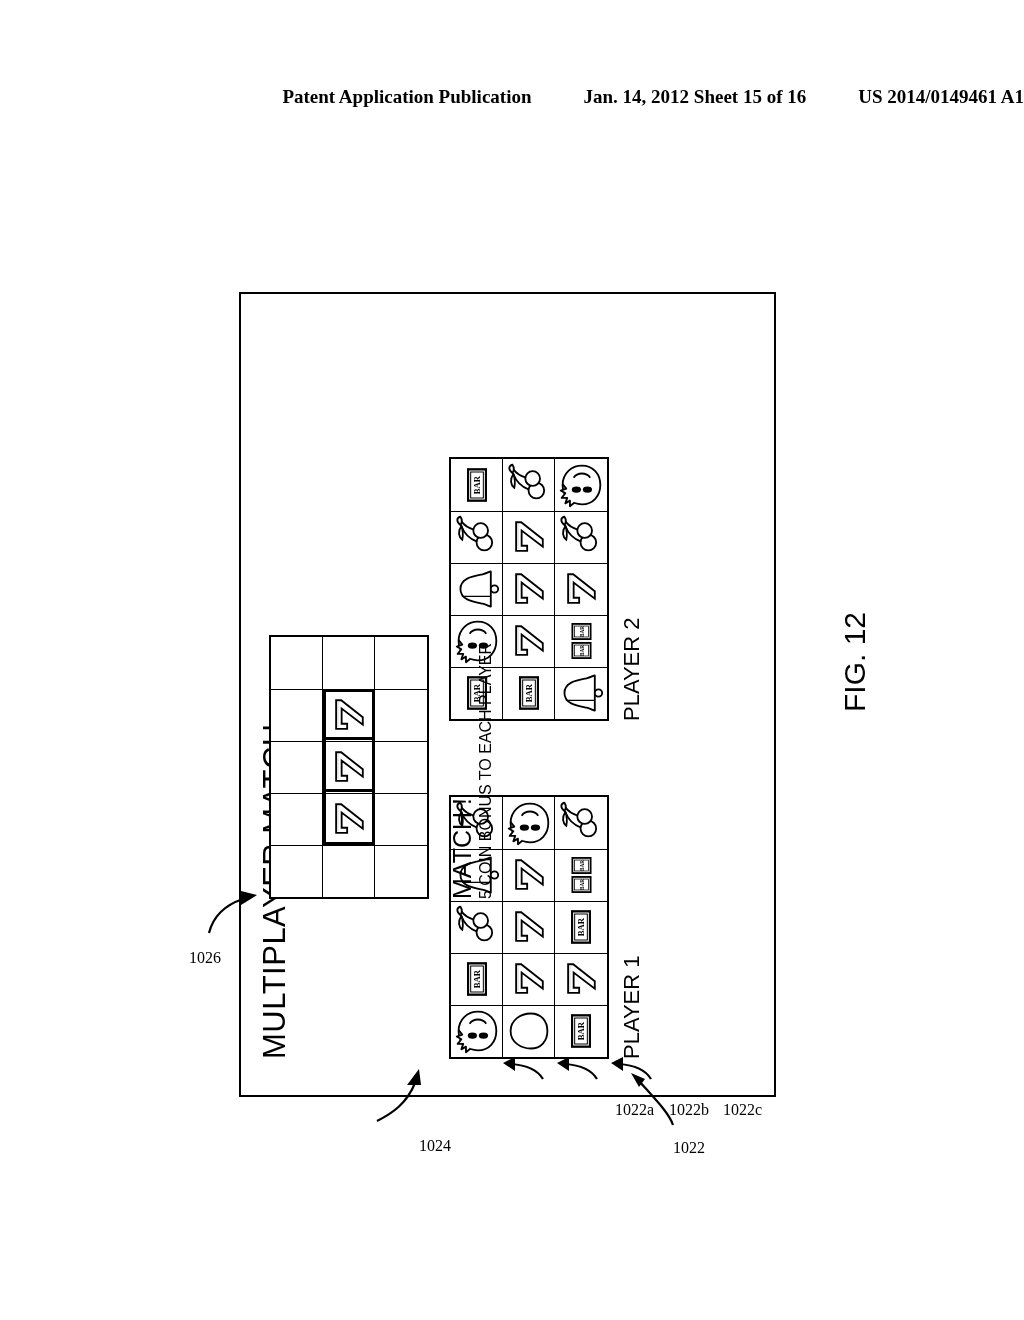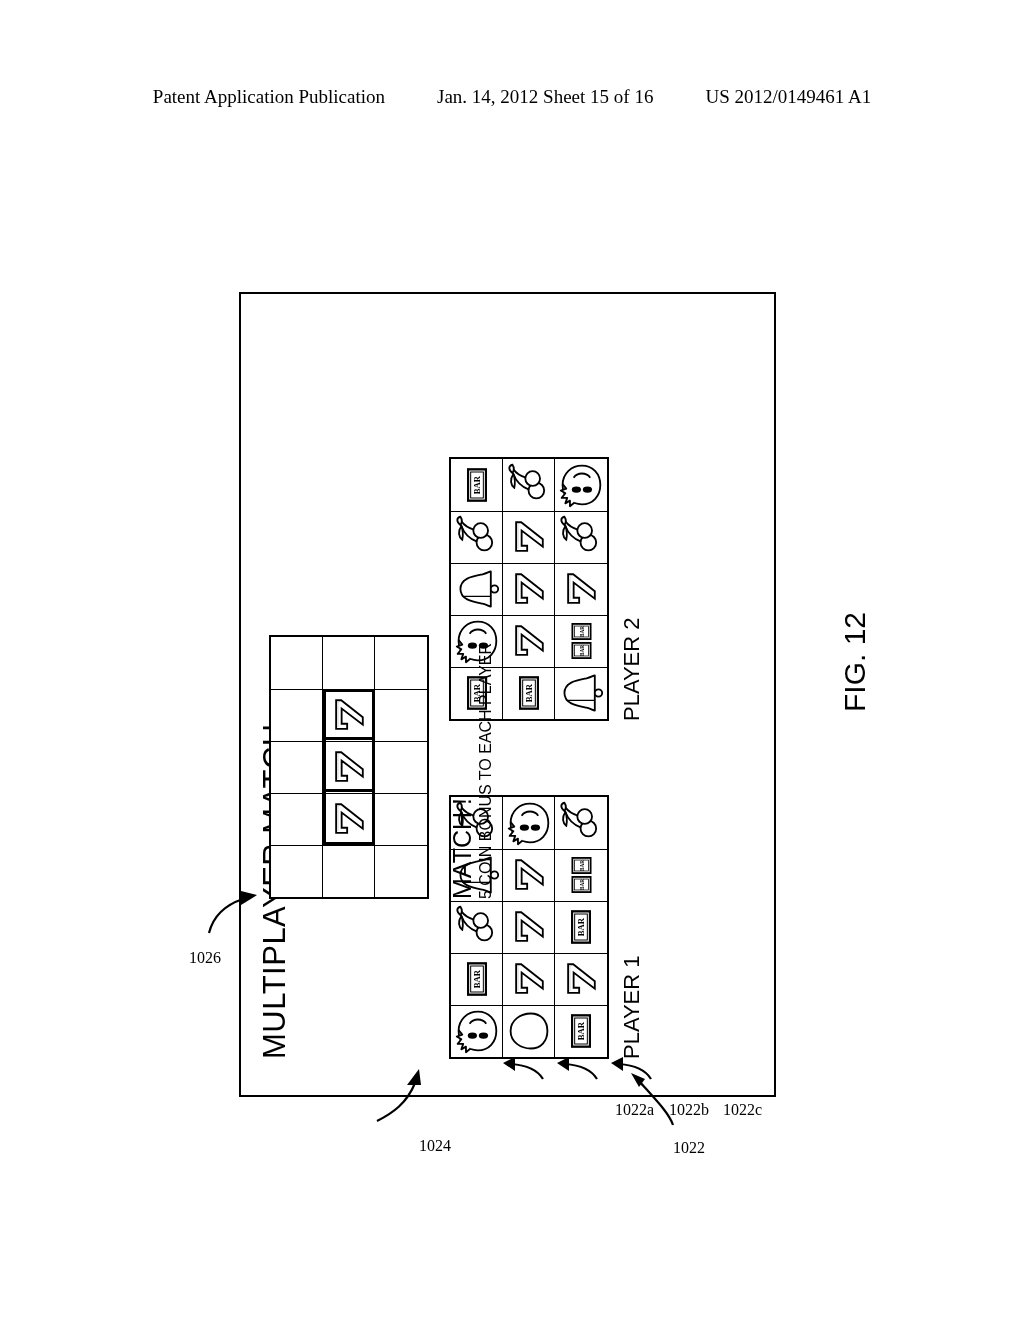--- a/index.html
+++ b/index.html
@@ -1,21 +1,21 @@
 <!DOCTYPE html>
 <html><head>
 <meta charset="utf-8">
 <style>
   html,body{margin:0;padding:0;}
   body{width:1024px;height:1320px;background:#fff;font-family:"Liberation Sans",sans-serif;position:relative;overflow:hidden;}
 
   
   .pat-header{position:absolute;top:86px;left:0;width:1024px;
-    font-family:"Liberation Serif",serif;font-weight:normal;font-size:19px;color:#000;
-    display:flex;justify-content:center;align-items:baseline;white-space:nowrap;}
+    font-family:"Liberation Serif",serif;font-weight:bold;font-size:19px;color:#000;
+    display:flex;justify-content:flex-end;align-items:baseline;white-space:nowrap;}
   .pat-header .ph-left{margin-right:52px;}
   .pat-header .ph-mid{margin-right:52px;}
   .pat-header .ph-right{}
 
   
   .fig-frame{position:absolute;left:239px;top:292px;width:537px;height:805px;
     border:2px solid #000;background:#fff;box-sizing:border-box;}
 
   
   .rot-layer{position:absolute;left:50%;top:50%;
@@ -72,21 +72,21 @@
   .bar-tile{display:flex;align-items:center;justify-content:center;gap:2px;}
   .bar-one{width:34px;height:20px;}
   .bar-two{width:17px;height:21px;}
 </style>
 </head>
 <body>
 
 <div class="pat-header">
   <span class="ph-left">Patent Application Publication</span>
   <span class="ph-mid">Jan. 14, 2012  Sheet 15 of 16</span>
-  <span class="ph-right">US 2012/0149461 A1</span>
+  <span class="ph-right">US 2014/0149461 A1</span>
 </div>
 
 <div class="fig-frame">
   <div class="rot-layer">
 
     <div class="main-title">MULTIPLAYER MATCH</div>
 
     <div class="reel-grid" id="grid-p1">
         <div class="reel-cell">
           <svg class="sym" viewBox="0 0 100 100">

